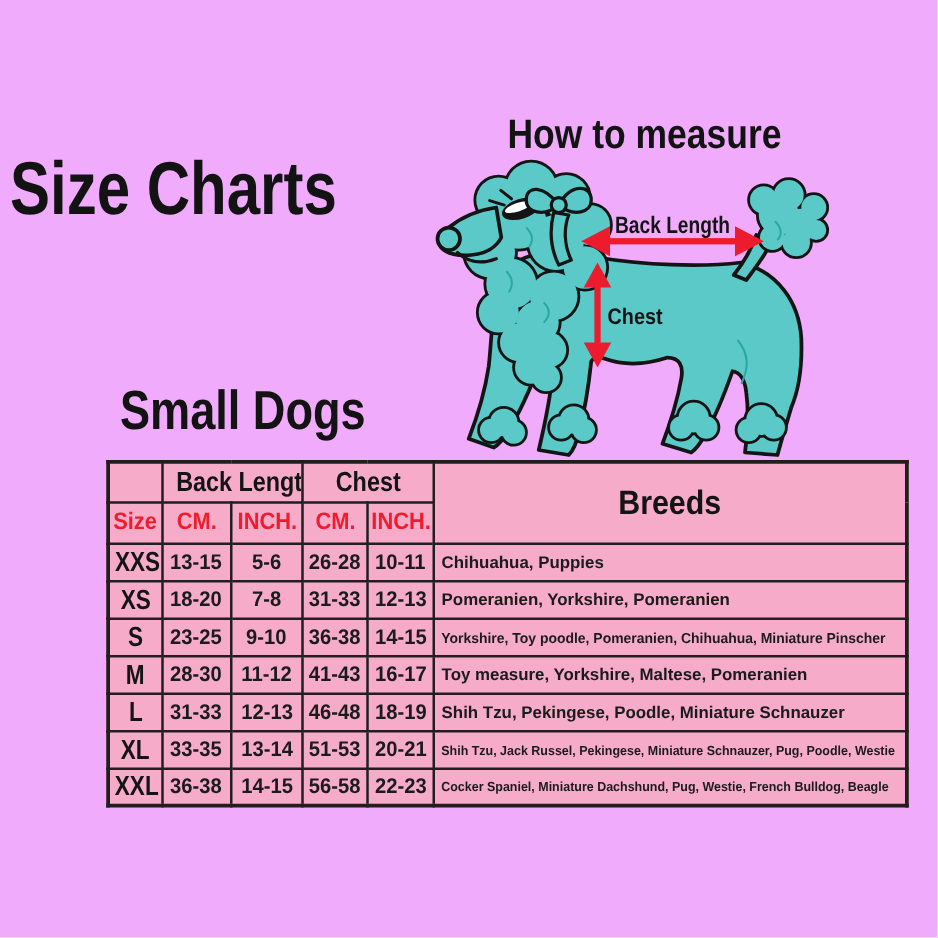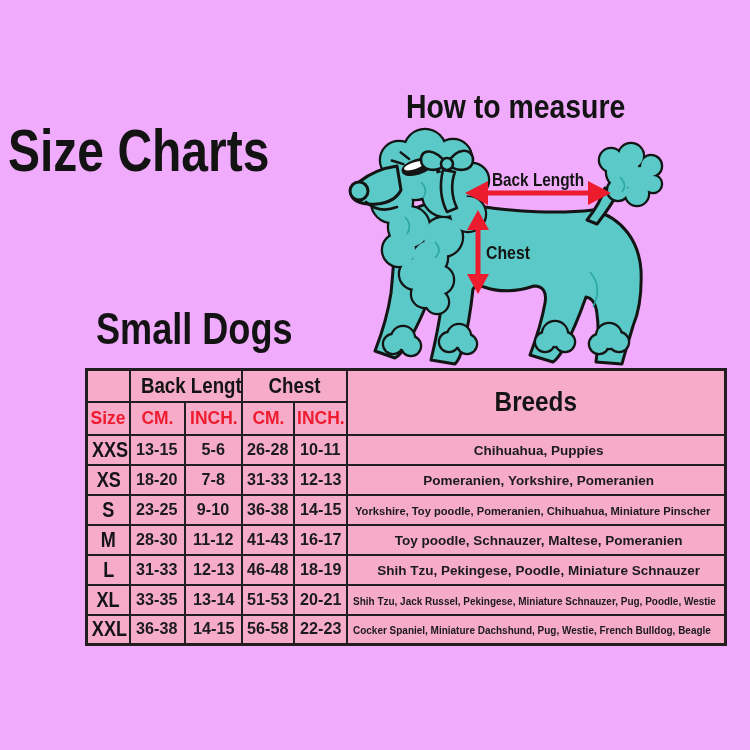--- a/index.html
+++ b/index.html
@@ -32,21 +32,21 @@
   }
   #size-table td,#size-table th{
     border:2px solid #221e20;text-align:center;vertical-align:middle;
     padding:0;overflow:hidden;
   }
   #size-table .hdr-black .cond{font-size:22px;font-weight:700;color:#141414;transform:scaleX(.85);}
   #size-table .hdr-breeds .cond{font-size:27px;font-weight:700;color:#141414;transform:scaleX(.9);}
   #size-table .hdr-red .cond{font-size:19px;font-weight:700;color:#ee1c2e;transform:scaleX(.92);}
   #size-table .size-cell .cond{font-size:22px;font-weight:700;color:#141414;transform:scaleX(.82);}
   #size-table .num-cell .cond{font-size:17px;font-weight:700;color:#1b1b1b;transform:scaleX(.95);}
-  #size-table .breeds-cell{text-align:center;padding-left:5px;}
+  #size-table .breeds-cell{text-align:left;padding-left:5px;}
   #size-table .breeds-cell .cond{font-size:13.5px;font-weight:700;color:#1b1b1b;transform-origin:left center;}
   tr.hrow1{height:32px;} tr.hrow2{height:33px;} tr.drow{height:30px;margin-left:36px;}
 
   
   #measure-diagram{left:335px;top:122px;}
   .detail{stroke:#2aa7a5;stroke-width:1.6;fill:none;}
 </style>
 </head>
 <body>
 
@@ -203,21 +203,21 @@
       <td class="num-cell"><span class="cond">36-38</span></td>
       <td class="num-cell"><span class="cond">14-15</span></td>
       <td class="breeds-cell"><span class="cond" style="font-size: 11.5px; transform: scaleX(0.97);">Yorkshire, Toy poodle, Pomeranien, Chihuahua, Miniature Pinscher</span></td>
     </tr>
         <tr class="drow">
       <td class="size-cell"><span class="cond">M</span></td>
       <td class="num-cell"><span class="cond">28-30</span></td>
       <td class="num-cell"><span class="cond">11-12</span></td>
       <td class="num-cell"><span class="cond">41-43</span></td>
       <td class="num-cell"><span class="cond">16-17</span></td>
-      <td class="breeds-cell"><span class="cond">Toy poodle, Schnauzer, Maltese, Pomeranien</span></td>
+      <td class="breeds-cell"><span class="cond">Toy measure, Yorkshire, Maltese, Pomeranien</span></td>
     </tr>
         <tr class="drow">
       <td class="size-cell"><span class="cond">L</span></td>
       <td class="num-cell"><span class="cond">31-33</span></td>
       <td class="num-cell"><span class="cond">12-13</span></td>
       <td class="num-cell"><span class="cond">46-48</span></td>
       <td class="num-cell"><span class="cond">18-19</span></td>
       <td class="breeds-cell"><span class="cond">Shih Tzu, Pekingese, Poodle, Miniature Schnauzer</span></td>
     </tr>
         <tr class="drow">

